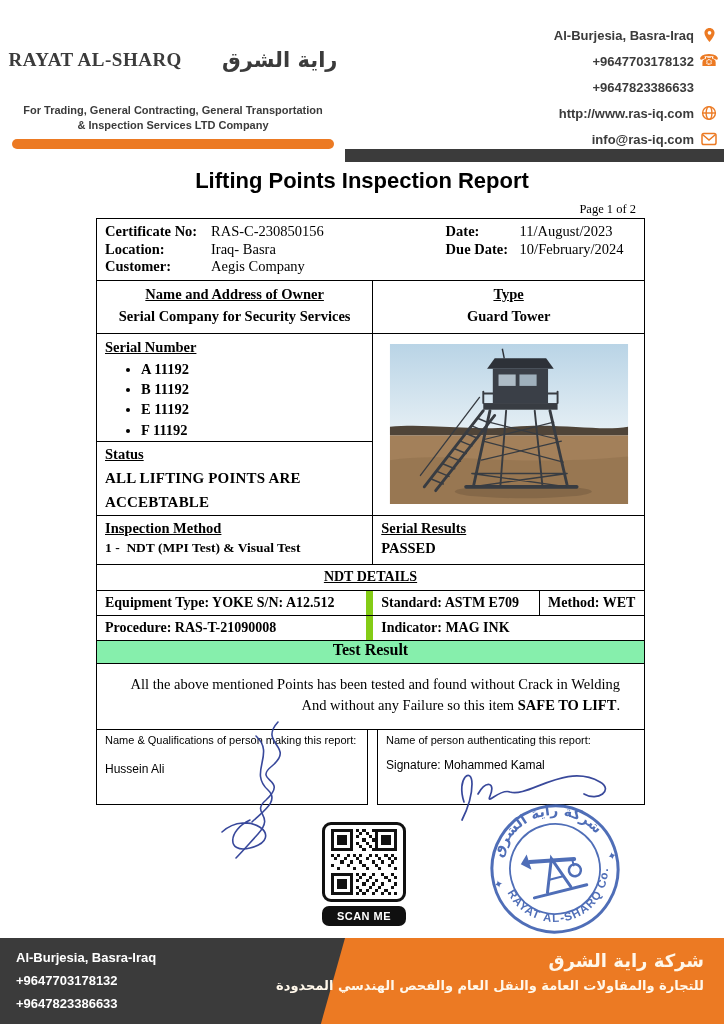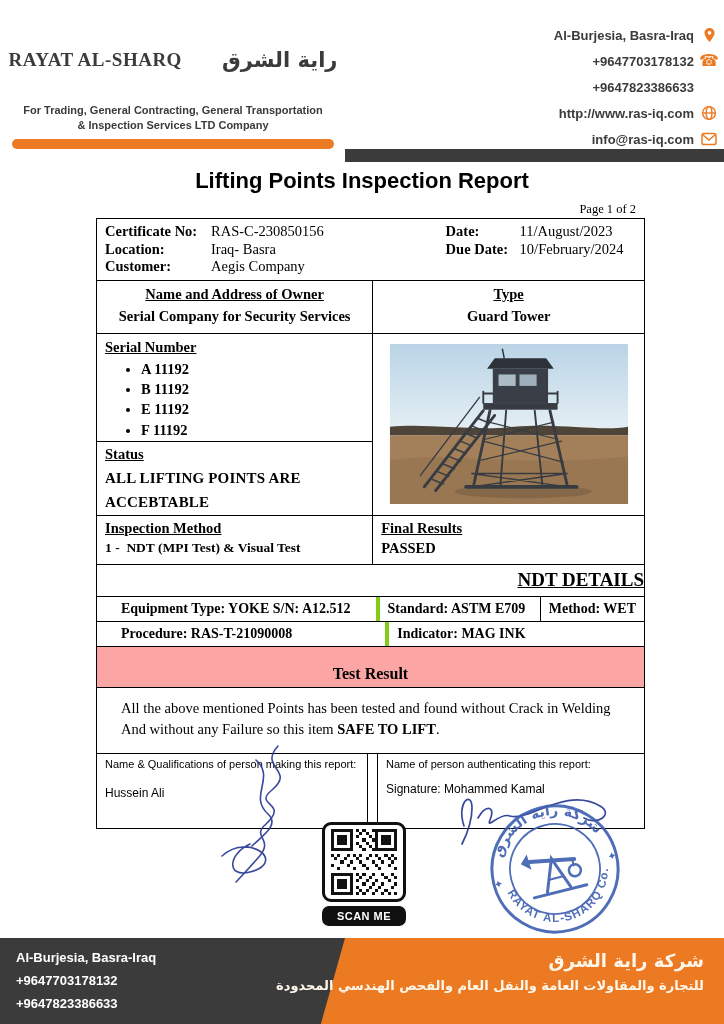--- a/index.html
+++ b/index.html
@@ -54,29 +54,29 @@
   .serial-list{margin:5px 0 16px 0;padding-left:36px;list-style:disc;}
   .serial-list li{font-weight:700;font-size:14.5px;line-height:1.2;margin-bottom:3px;}
   .status-cell{flex:1;padding:4px 8px;}
   .status-line{font-weight:700;font-size:15px;margin-top:7px;letter-spacing:.2px;}
   .photo-cell{flex:1;display:flex;align-items:center;justify-content:center;padding:6px;}
 
   .insp-cell{padding:4px 8px 7px;}
   .insp-val{font-weight:700;font-size:13.5px;margin-top:3px;}
   .passed{font-weight:700;font-size:14.5px;margin-top:3px;}
 
-  .ndt-head{display:block;text-align:right;padding:4px 0 5px;font-weight:700;font-size:19px;}
+  .ndt-head{display:block;text-align:center;padding:4px 0 5px;font-weight:700;font-size:14px;}
   .ndt-head span{text-decoration:underline;}
   .ncell{padding:4px 8px;font-weight:700;font-size:14px;white-space:nowrap;}
-  .n1{width:50.5%;border-right:4px solid #84cc16;margin-left:16px;}
+  .n1{width:50.5%;border-right:7px solid #84cc16;}
   .n2{width:30.5%;border-right:1px solid #000;}
   .n3{flex:1;}
 
-  .test-head{display:block;background:#fca5a5;text-align:center;font-weight:700;font-size:16px;padding:18px 0 4px;}
-  .para{display:block;padding:10px 24px 12px;text-align:left;font-size:14.5px;line-height:1.5;border-bottom:none;}
+  .test-head{display:block;background:#86efac;text-align:center;font-weight:700;font-size:16px;padding:0 0 4px;}
+  .para{display:block;padding:10px 24px 12px;text-align:right;font-size:14.5px;line-height:1.5;border-bottom:none;}
 
   .sig-row{display:flex;margin-top:-1px;}
   .sig-box{border:1px solid #000;height:76px;padding:4px 8px;position:relative;}
   .sig-b1{width:272px;}
   .sig-b2{flex:1;margin-left:9px;}
   .sig-label{font-family:"Liberation Sans",sans-serif;font-size:11px;color:#000;}
   .sig-name{font-family:"Liberation Sans",sans-serif;font-size:12px;margin-top:16px;}
   .sig-b2 .sig-name{margin-top:12px;}
   .sig-svg{position:absolute;pointer-events:none;overflow:visible;}
 
@@ -261,21 +261,21 @@
           </svg>
         </div>
       </div>
 
       <div class="r">
         <div class="insp-cell cl">
           <div class="u-label">Inspection Method</div>
           <div class="insp-val"><span>1 -</span>&nbsp;&nbsp;<span>NDT (MPI Test) &amp; Visual Test</span></div>
         </div>
         <div class="insp-cell cr">
-          <div class="u-label">Final Results</div>
+          <div class="u-label">Serial Results</div>
           <div class="passed">PASSED</div>
         </div>
       </div>
 
       <div class="r ndt-head"><span>NDT DETAILS</span></div>
 
       <div class="r">
         <div class="ncell n1">Equipment Type: YOKE S/N: A12.512</div>
         <div class="ncell n2">Standard: ASTM E709</div>
         <div class="ncell n3">Method: WET</div>

